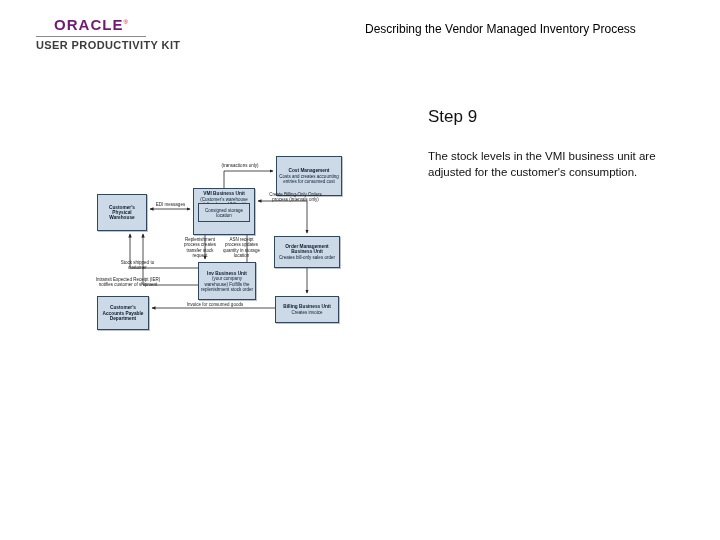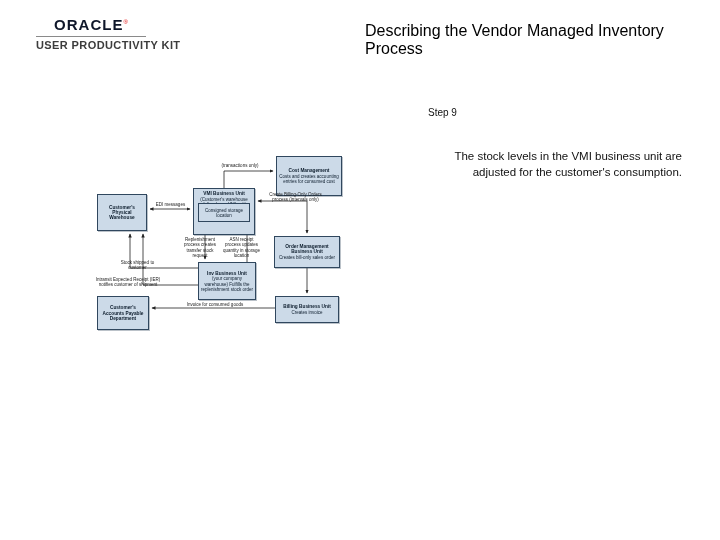--- a/index.html
+++ b/index.html
@@ -2,31 +2,31 @@
 <html><head>
 <meta charset="utf-8">
 <style>
   * { margin:0; padding:0; box-sizing:border-box; }
   html,body { width:720px; height:540px; background:#ffffff; overflow:hidden;
     font-family:"Liberation Sans", sans-serif; }
   .slide { position:relative; width:720px; height:540px; background:#fff; }
 
   
   .logo { position:absolute; left:36px; top:16px; width:110px; text-align:center; }
-  .logo-brand { color:#0f172a; font-weight:bold; font-size:15px; letter-spacing:1px;
+  .logo-brand { color:#701a75; font-weight:bold; font-size:15px; letter-spacing:1px;
     font-family:"Liberation Sans", sans-serif; }
   .logo-mark { font-size:6px; vertical-align:super; color:#e00000; }
   .logo-rule { border-top:1px solid #8a8a8a; margin:2px 0 2px 0; }
   .logo-sub { font-size:11px; font-weight:bold; color:#3c3c3c; letter-spacing:0.4px; white-space:nowrap; }
-  .page-title { position:absolute; left:365px; top:22px; font-size:16px; color:#000; }
+  .page-title { position:absolute; left:365px; top:22px; font-size:12px; color:#000; }
 
   
-  .step-label { position:absolute; left:428px; top:107px; font-size:10px; color:#111; }
+  .step-label { position:absolute; left:428px; top:107px; font-size:17px; color:#111; }
   .step-desc { position:absolute; left:428px; top:149px; width:254px; font-size:11.5px;
-    line-height:1.35; color:#111;text-align:right; }
+    line-height:1.35; color:#111; }
 
   
   .diagram { position:absolute; left:88px; top:150px; width:260px; height:175px; }
   .dscale { position:absolute; left:0; top:0; width:520px; height:350px;
     transform:scale(0.5); transform-origin:top left; }
   .node { position:absolute; background:#ccdae8; border:2px solid #30475e;
     box-shadow:2px 2px 0 rgba(60,80,100,.35);
     display:flex; flex-direction:column; align-items:center; justify-content:center;
     text-align:center; padding:3px; color:#0c1c2c; }
   .node-title { font-weight:bold; font-size:9.5px; line-height:1.15; }

